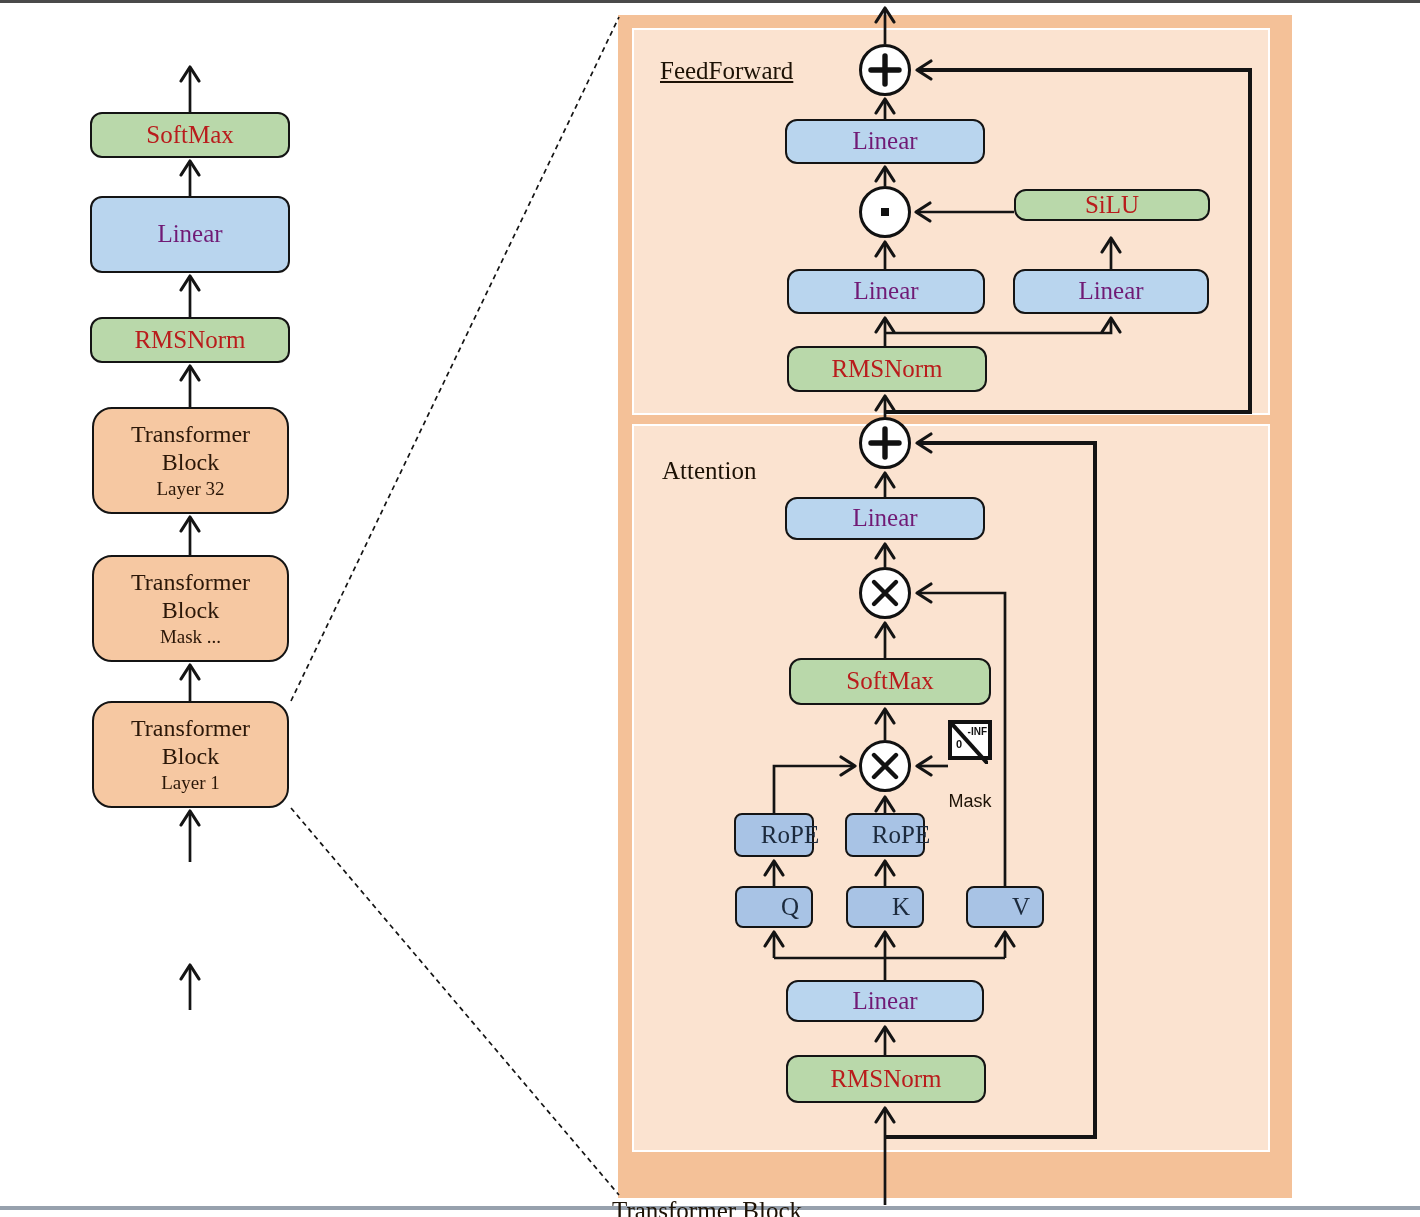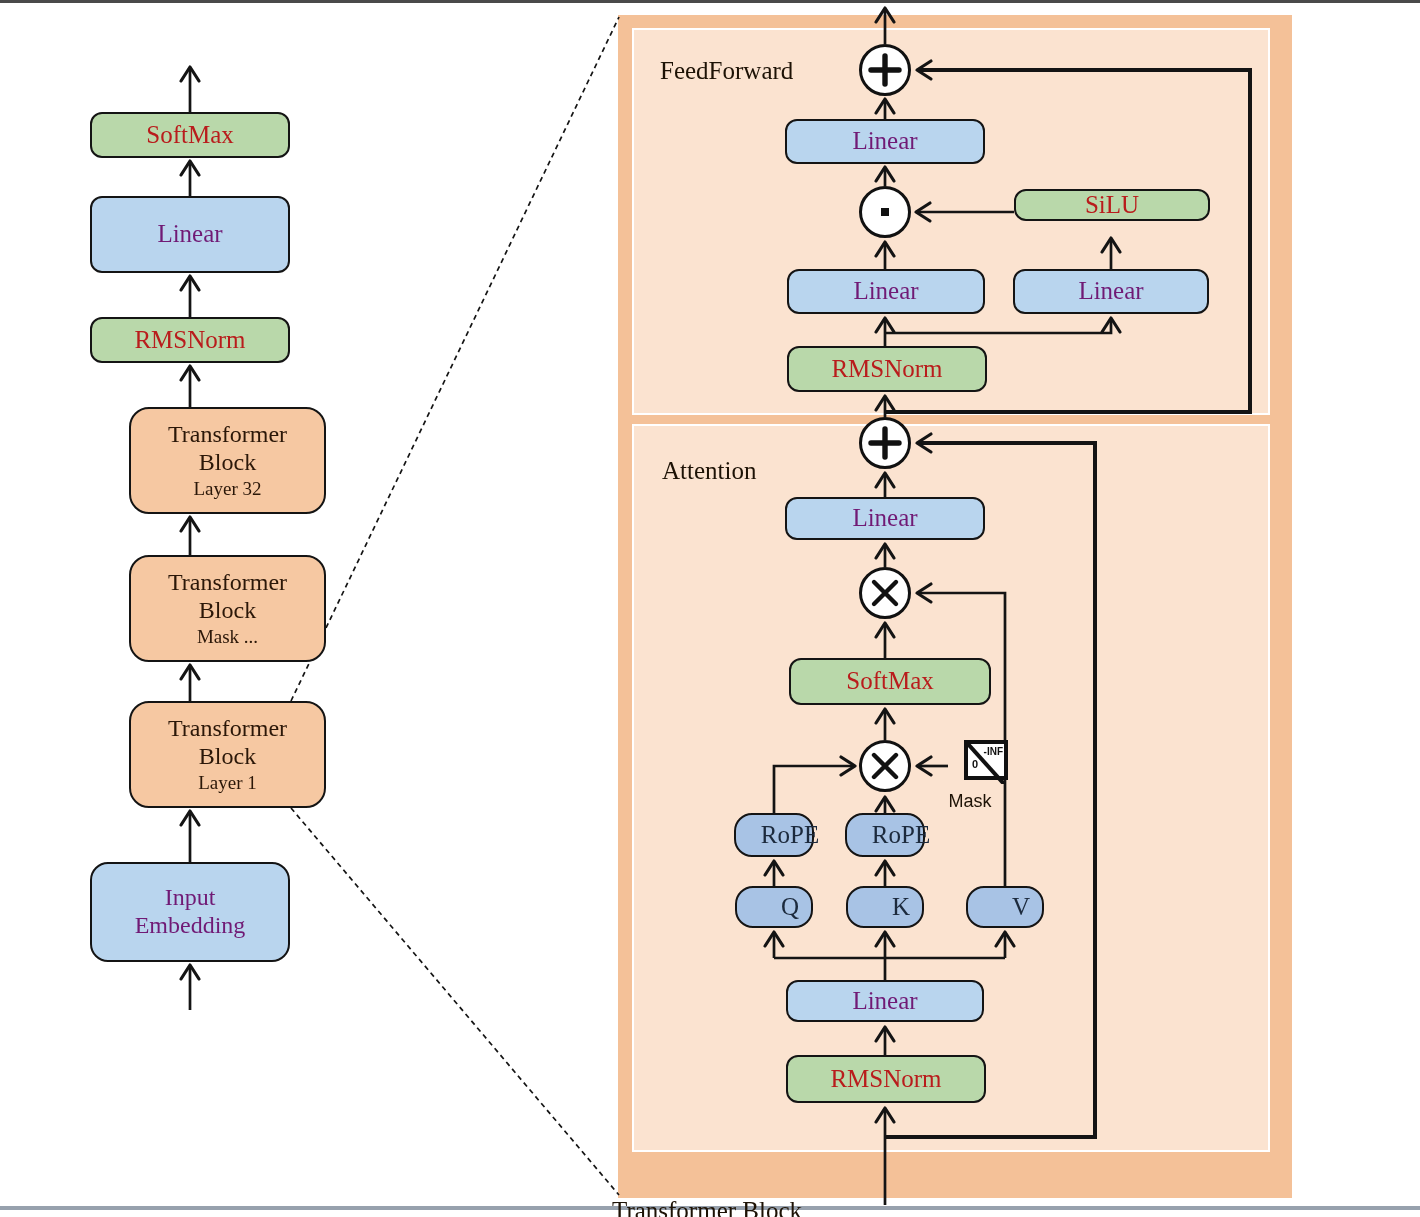--- a/index.html
+++ b/index.html
@@ -16,22 +16,22 @@
   .panel-ff{left:632px;top:28px;width:638px;height:387px;}
   .panel-attn{left:632px;top:424px;width:638px;height:728px;}
 
   svg.wires{position:absolute;left:0;top:0;width:1420px;height:1217px;z-index:3;}
 
   .box{position:absolute;z-index:4;box-sizing:border-box;border:2.6px solid #141414;border-radius:12px;
     display:flex;flex-direction:column;align-items:center;justify-content:center;
     font-size:25px;line-height:1.15;text-align:center;}
   .blue{background:var(--blue-box,#b9d5ee);color:#701a75;justify-content:center;}
   .green{background:var(--green-box,#b9d8aa);color:#b91c1c;}
-  .orange{background:var(--orange-box,#f6c8a2);color:#2b1708;border-radius:20px;margin-left:37px;}
-  .qkv{background:var(--qkv-box,#a8c3e5);color:#1c2a3d;border-radius:18px;padding-left:32px;}
+  .orange{background:var(--orange-box,#f6c8a2);color:#2b1708;border-radius:20px;}
+  .qkv{background:var(--qkv-box,#a8c3e5);color:#1c2a3d;border-radius:8px;padding-left:32px;}
   .box .sub{font-size:19px;margin-top:2px;}
 
   .circle{position:absolute;z-index:5;width:52px;height:52px;box-sizing:border-box;
     border:3.5px solid #111;border-radius:50%;background:#ffffff;display:flex;align-items:center;justify-content:center;}
 
   .panel-label{position:absolute;z-index:6;font-size:25px;color:#1d1205;}
 
   .mask-box{position:absolute;z-index:5;box-sizing:border-box;background:#ffffff;border:4px solid #111;}
   .mask-neginf{position:absolute;right:1px;top:2px;font-size:10px;font-weight:bold;color:#111;
     font-family:"Liberation Sans","DejaVu Sans",sans-serif;}
@@ -133,26 +133,22 @@
     <span>Block</span>
     <span class="sub">Mask ...</span>
   </div>
 
   <div class="box orange" style="left:92px;top:701px;width:197px;height:107px;font-size:24px;">
     <span>Transformer</span>
     <span>Block</span>
     <span class="sub">Layer 1</span>
   </div>
 
-  <div class="box blue" style="left:90px;top:862px;width:200px;height:100px;border-radius:18px;font-size:24px;">
-    <span>Input</span>
-    <span>Embedding</span>
-  </div>
-
-  <div class="panel-label" style="left:660px;top:57px;">FeedForward</div>
+
+  <div class="panel-label" style="left:660px;top:57px;text-decoration:underline;">FeedForward</div>
   <div class="panel-label" style="left:662px;top:457px;">Attention</div>
   <div class="panel-label" style="left:612px;top:1163px;margin-top:34px;">Transformer Block</div>
 
   <div class="circle" style="left:859px;top:44px;">
     <svg width="40" height="40" viewBox="0 0 40 40">
         <path d="M20,6 V34 M6,20 H34" stroke="#111" stroke-width="5.4" stroke-linecap="round" fill="none"></path>
       </svg>
   </div>
 
   <div class="box blue" style="left:785px;top:119px;width:200px;height:45px;">
@@ -200,21 +196,21 @@
   <div class="box green" style="left:789px;top:658px;width:202px;height:47px;">
     <span>SoftMax</span>
   </div>
 
   <div class="circle" style="left:859px;top:740px;">
     <svg width="40" height="40" viewBox="0 0 40 40">
         <path d="M9,9 L31,31 M31,9 L9,31" stroke="#111" stroke-width="4.4" stroke-linecap="round" fill="none"></path>
       </svg>
   </div>
 
-  <div class="mask-box" style="left:948px;top:740px;width:44px;height:40px;margin-left:16px;">
+  <div class="mask-box" style="left:948px;top:720px;width:44px;height:40px;">
     <svg width="36" height="40" viewBox="0 0 36 40" style="position:absolute;left:0;top:0;">
       <path d="M0,0 L36,40" stroke="#111" stroke-width="4" fill="none"></path>
     </svg>
     <span class="mask-neginf">-INF</span>
     <span class="mask-zero">0</span>
   </div>
   <div class="mask-label" style="left:940px;top:791px;width:60px;">Mask</div>
 
   <div class="box qkv" style="left:734px;top:813px;width:80px;height:44px;">
     <span>RoPE</span>

